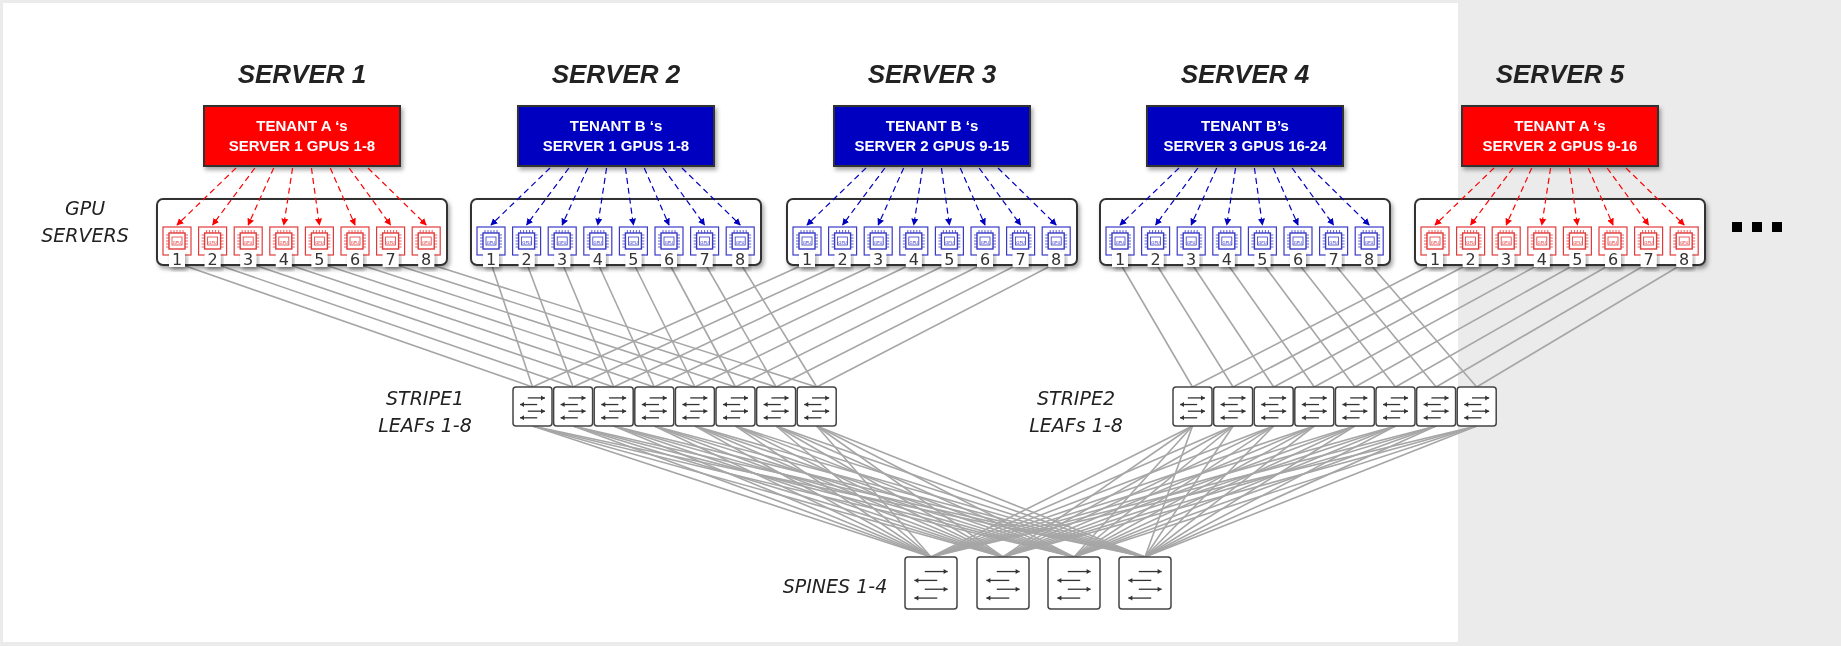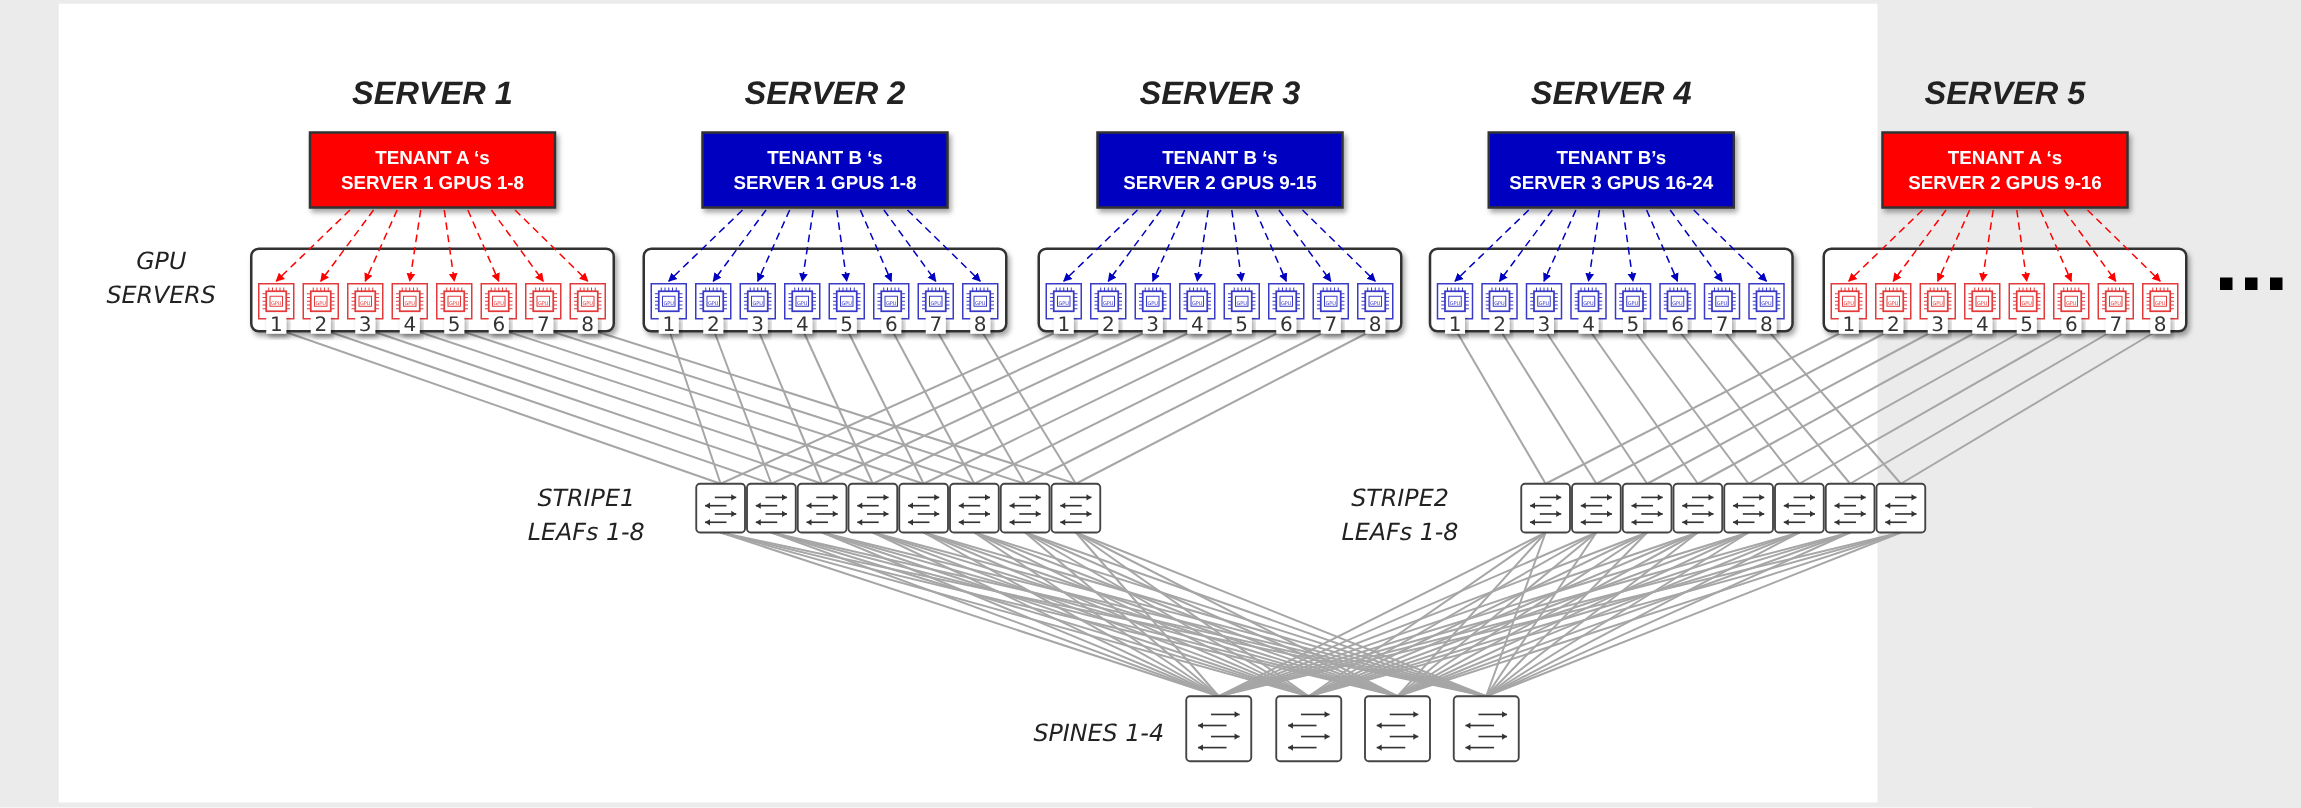--- a/index.html
+++ b/index.html
@@ -1,18 +1,18 @@
 <!DOCTYPE html>
 <html><head>
 <meta charset="utf-8">
 <style>
   html, body { margin: 0; padding: 0; }
   body { width: 1841px; height: 646px; background: #ebebeb; position: relative; overflow: hidden;
          font-family: "Liberation Sans", "DejaVu Sans", sans-serif; }
-  #canvas { position: absolute; left: 3px; top: 3px; width: 1455px; height: 639px; background: #ffffff; margin-left: 44px; }
+  #canvas { position: absolute; left: 3px; top: 3px; width: 1455px; height: 639px; background: #ffffff; }
   svg#diagram { position: absolute; left: 0; top: 0; }
   .server-title { font-family: "Liberation Sans", sans-serif; font-weight: bold; font-style: italic;
                   font-size: 26px; fill: #222222; }
   .tenant-text { font-family: "Liberation Sans", sans-serif; font-weight: bold; font-size: 15px; fill: #ffffff; }
   .side-label { font-family: "DejaVu Sans", sans-serif; font-style: italic; font-size: 19px; fill: #222222; }
   .gpu-num { font-family: "DejaVu Sans", sans-serif; font-size: 16px; fill: #333333; }
 </style>
 </head>
 <body>
 

